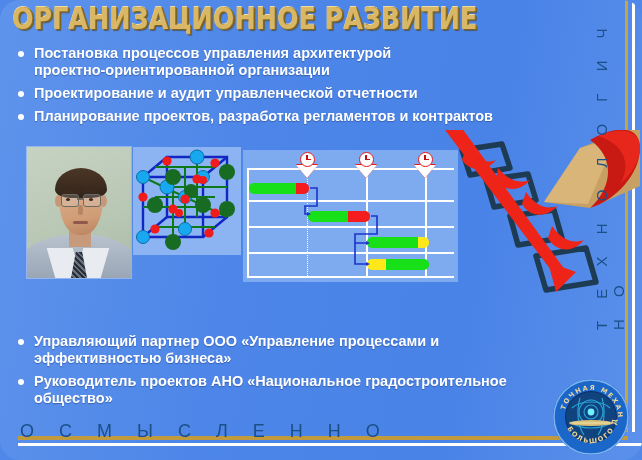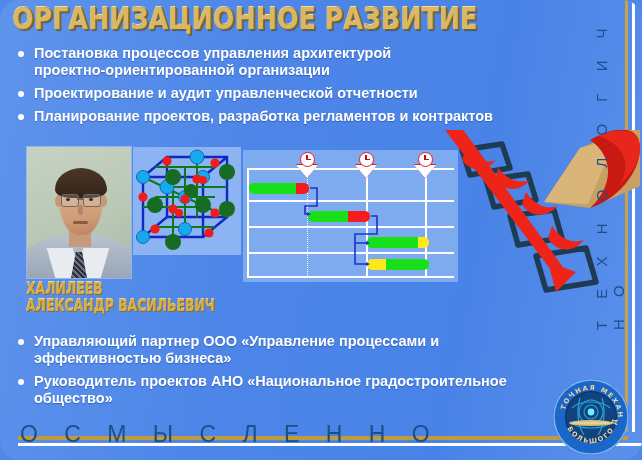--- a/index.html
+++ b/index.html
@@ -56,21 +56,21 @@
     font-family:"DejaVu Sans Condensed","Liberation Sans",sans-serif;
     font-size:15px;font-weight:bold;color:#d5ae4f;
     transform:scaleX(0.92);transform-origin:left center;
     white-space:nowrap;
     text-shadow:1px 1px 0 #8a6d22,0 -1px 0 #ecd79b;
   }
 
   
   #osmyslenno{
     position:absolute;left:20px;top:421px;
-    font-size:23px;color:#1b4f86;letter-spacing:10px;
+    font-size:18px;color:#1b4f86;letter-spacing:10px;
     font-family:"Liberation Sans",sans-serif;
   }
   
   #tehnologichno{
     position:absolute;right:25px;top:10px;
     height:320px;width:24px;
     font-size:15px;color:#1b4f86;letter-spacing:9px;
     writing-mode:vertical-rl;transform:rotate(180deg);
     font-family:"Liberation Sans",sans-serif;
     text-align:left;
@@ -333,24 +333,20 @@
         <path d="M-4,-12 L16,-10 L128,144 L120,152 Z"></path>
         <path d="M26,18 C34,30 44,34 56,30 C46,42 30,42 22,30 Z"></path>
         <path d="M58,38 C68,50 78,54 90,50 C80,62 64,62 56,50 Z"></path>
         <path d="M86,62 C96,76 106,80 118,76 C106,88 90,88 82,74 Z"></path>
         <path d="M112,96 C122,110 132,114 144,110 C132,124 116,122 108,108 Z"></path>
         <polygon points="108,132 136,142 116,162"></polygon>
       </g>
     </svg>
   </div>
 
-  <div id="name-block">
-    <div class="name-line">ХАЛИЛЕЕВ</div>
-    <div class="name-line">АЛЕКСАНДР ВАСИЛЬЕВИЧ</div>
-  </div>
 
   <div class="bullets" id="bullets-bottom">
     <div class="bullet">Управляющий партнер ООО «Управление процессами и
 эффективностью бизнеса»</div>
     <div class="bullet">Руководитель проектов АНО «Национальное градостроительное
 общество»</div>
   </div>
 
   <div id="osmyslenno">О С М Ы С Л Е Н Н О</div>
   <div id="tehnologichno">Т Е Х Н О Л О Г И Ч Н О</div>

